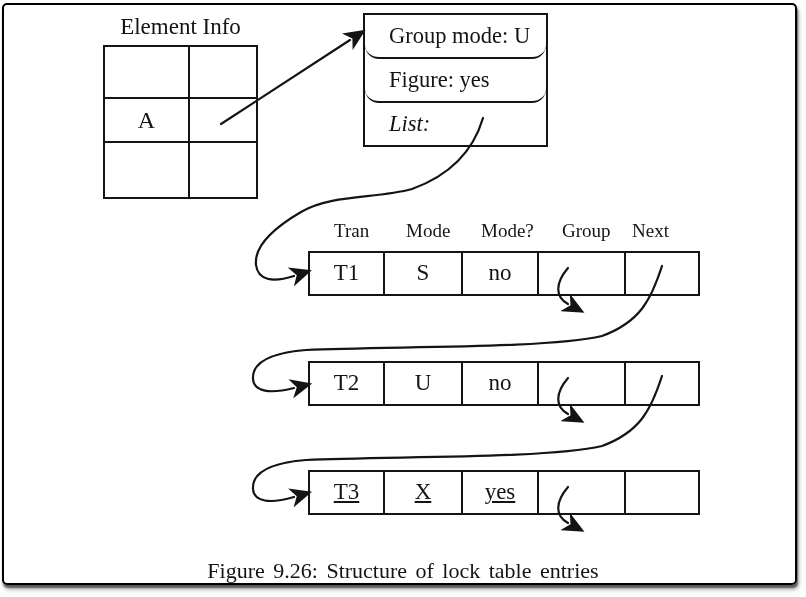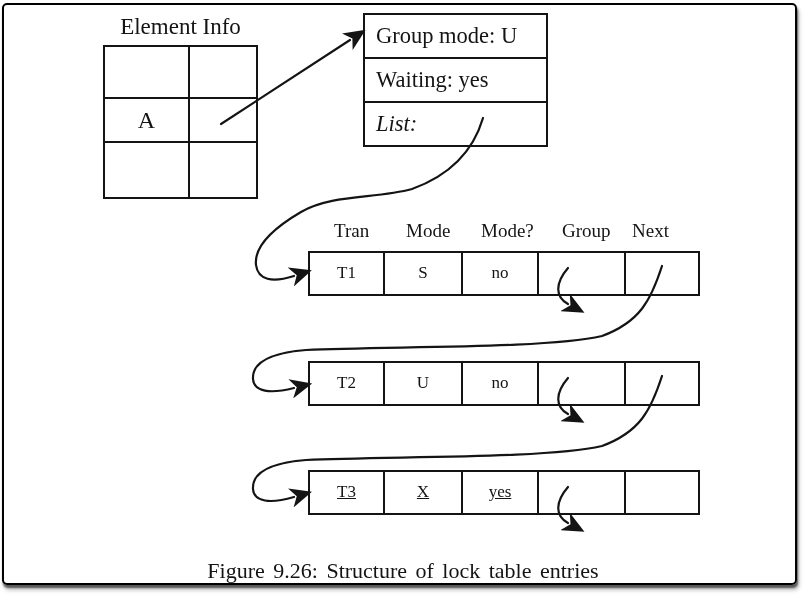--- a/index.html
+++ b/index.html
@@ -40,37 +40,37 @@
   .ei-cell.last-col { border-right: none; }
   .ei-cell.last-row { border-bottom: none; }
 
   
   .group-box {
     position: absolute; left: 363px; top: 13px; width: 185px; height: 134px;
     border: 2px solid #141414;
     display: grid; grid-template-rows: 44px 44px auto;
   }
   .group-row { border-bottom: 2px solid #141414; font-size: 22.5px;
-    display: flex; align-items: center; padding-left: 11px; }
+    display: flex; align-items: center; padding-left: 24px; border-radius: 14px; }
   .group-row.last { border-bottom: none; font-style: italic; }
 
   
   .col-header { position: absolute; top: 220px; font-size: 19px; white-space: nowrap; }
 
   
   .lock-row {
     position: absolute; left: 308px; width: 392px; height: 45px;
     border: 2px solid #141414;
     display: grid;
     grid-template-columns: 75px 78px 76px 87px auto;
     background: transparent;
   }
   .lock-cell { border-right: 2px solid #141414;
     display: flex; align-items: center; justify-content: center;
-    font-size: 17px; padding-bottom: 1px; }
+    font-size: 23px; padding-bottom: 1px; }
   .lock-cell.last { border-right: none; }
   .row-t1 { top: 251px; }
   .row-t2 { top: 361px; }
   .row-t3 { top: 470px; text-decoration: underline; }
 
   
   .caption {
     position: absolute; left: 0; top: 558px; width: 806px;
     text-align: center; font-size: 22px; word-spacing: 3px;
   }
@@ -94,21 +94,21 @@
     <div class="ei-cell"></div>
     <div class="ei-cell last-col"></div>
     <div class="ei-cell">A</div>
     <div class="ei-cell last-col"></div>
     <div class="ei-cell last-row"></div>
     <div class="ei-cell last-col last-row"></div>
   </div>
 
   <div class="group-box">
     <div class="group-row">Group mode: U</div>
-    <div class="group-row">Waiting: yes</div>
+    <div class="group-row">Figure: yes</div>
     <div class="group-row last">List:</div>
   </div>
 
   <div class="col-header" style="left:334px">Tran</div>
   <div class="col-header" style="left:406px">Mode</div>
   <div class="col-header" style="left:481px">Mode?</div>
   <div class="col-header" style="left:562px">Group</div>
   <div class="col-header" style="left:632px">Next</div>
 
   <div class="lock-row row-t1">

